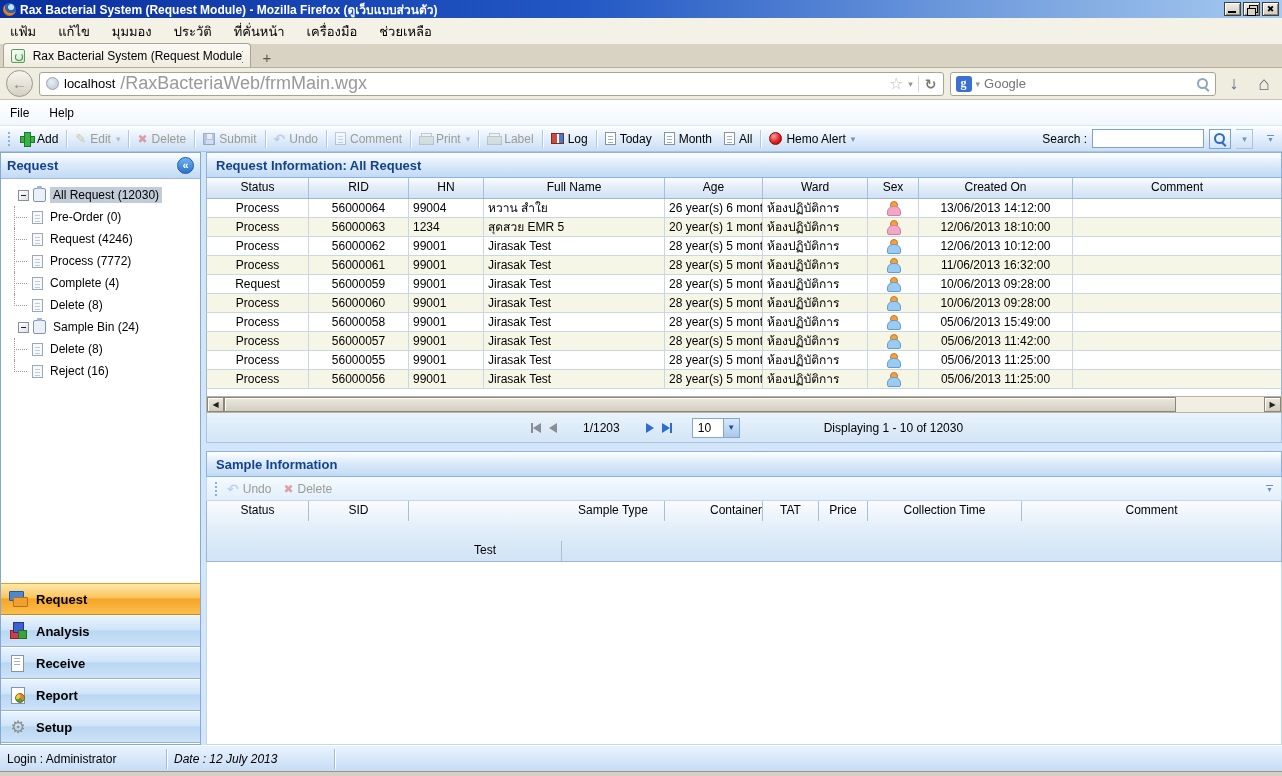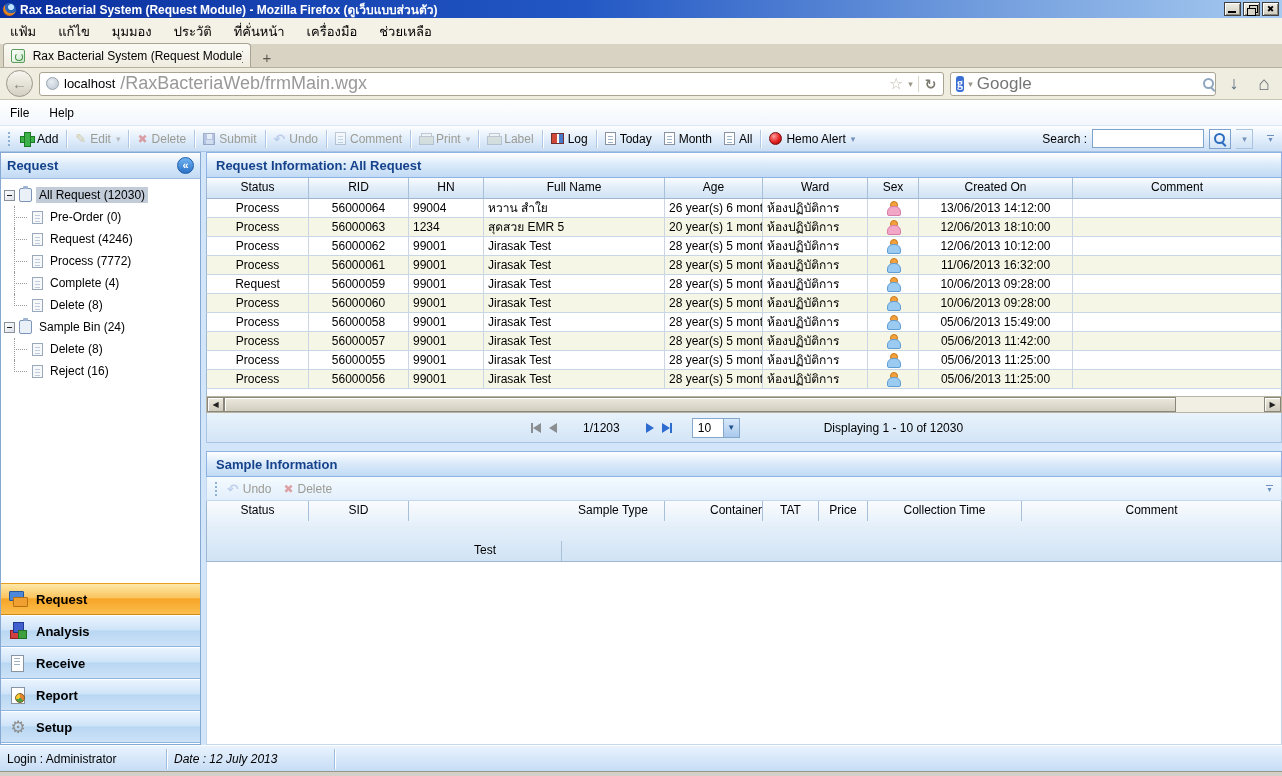--- a/index.html
+++ b/index.html
@@ -50,21 +50,21 @@
   .globe { width:13px; height:13px; border-radius:50%; background:radial-gradient(circle at 40% 35%,#E8EEF4,#B9C4CE); border:1px solid #98A4AE; }
   .urlhost { font-size:13px; color:#000; }
   .urlpath { font-size:18px; color:#999; flex:1; }
   .staricon { color:#C0BDB0; font-size:16px; }
   .ddsmall { color:#9A978A; font-size:9px; }
   .reload { color:#7A7A6E; font-size:14px; font-weight:bold; border-left:1px solid #D8D4C6; padding-left:6px; }
   .searchbar { width:266px; height:24px; background:#fff; border:1px solid #A9A492; border-radius:3px;
     display:flex; align-items:center; padding:0 5px; gap:4px; }
   .gicon { width:16px; height:16px; background:#3B6FD4; border-radius:3px; color:#fff; font-weight:bold;
     font-size:12px; display:flex; align-items:center; justify-content:center; font-family:"Liberation Serif",serif; }
-  .searchbar input { flex:1; border:none; outline:none; font-size:17px; color:#555; background:transparent; font-family:inherit; }
+  .searchbar input { flex:1; border:none; outline:none; font-size:13px; color:#555; background:transparent; font-family:inherit; }
   .ic-mag { width:14px; height:14px; position:relative; display:inline-block; }
   .ic-mag::before { content:""; position:absolute; left:1px; top:1px; width:7px; height:7px; border:2px solid currentColor; border-radius:50%; }
   .ic-mag::after { content:""; position:absolute; left:10px; top:10px; width:5px; height:2px; background:currentColor; transform:rotate(45deg); transform-origin:0 0; }
   .searchbar .ic-mag { color:#8FA6BE; }
   .dlbtn { font-size:18px; font-weight:bold; color:#5A6E84; padding:0 8px; }
   .homebtn { font-size:19px; color:#6B7078; padding:0 6px; }
 
   
   .appmenubar { position:absolute; top:100px; left:0; right:0; height:26px; background:linear-gradient(180deg,#FFFFFF,#F2F7FD);
     border-bottom:1px solid #D9E6F4; display:flex; align-items:center; gap:20px; padding:0 10px; }
@@ -111,21 +111,21 @@
 
   
   .leftpanel { position:absolute; left:0; top:152px; width:201px; bottom:31px;
     border:1px solid #86A9D4; background:#fff; display:flex; flex-direction:column; }
   .panelhdr { height:26px; flex:0 0 26px; background:linear-gradient(180deg,#FFFFFF,#DCEBFA 45%,#C1DAF4);
     border-bottom:1px solid #9DBCE0; display:flex; align-items:center; padding:0 6px; }
   .panelhdr .ptitle { font-size:13px; font-weight:bold; color:#15428B; flex:1; }
   .collapsebtn { width:17px; height:17px; border-radius:50%; background:linear-gradient(180deg,#6FB4F0,#2B71C8);
     border:1px solid #1E5AA8; color:#fff; font-size:11px; font-weight:bold; line-height:15px; text-align:center; }
   .tree { flex:1; overflow:hidden; padding-top:5px; background:#fff; }
-  .trow { height:22px; display:flex; align-items:center; gap:4px; padding-left:3px; position:relative; }
+  .trow { height:22px; display:flex; align-items:center; gap:4px; padding-left:17px; position:relative; }
   .trow.lvl1 { padding-left:31px; }
   .trow.lvl1::before { content:""; position:absolute; left:13px; top:0; width:12px; height:11px;
     border-left:1px dotted #9a9a9a; border-bottom:1px dotted #9a9a9a; }
   .trow.lvl1.cont::after { content:""; position:absolute; left:13px; top:0; bottom:0; border-left:1px dotted #9a9a9a; }
   .exp { width:11px; height:11px; flex:0 0 11px; background:linear-gradient(135deg,#FFF,#DCE0E8); border:1px solid #88909C; position:relative; }
   .exp::before { content:""; position:absolute; left:2px; top:4px; width:5px; height:1px; background:#202020; }
   .t-root { width:13px; height:14px; flex:0 0 13px; background:#EAF0F8; border:1px solid #7E94B8; border-radius:2px; position:relative; }
   .t-root::before { content:""; position:absolute; top:-3px; left:3px; width:5px; height:3px; background:#9FB4D0; border-radius:1px; }
   .t-doc { width:11px; height:13px; flex:0 0 11px; background:#F6F8FA; border:1px solid #9AA8BC; position:relative; }
   .t-doc::before { content:""; position:absolute; left:2px; top:3px; right:2px; height:7px;

